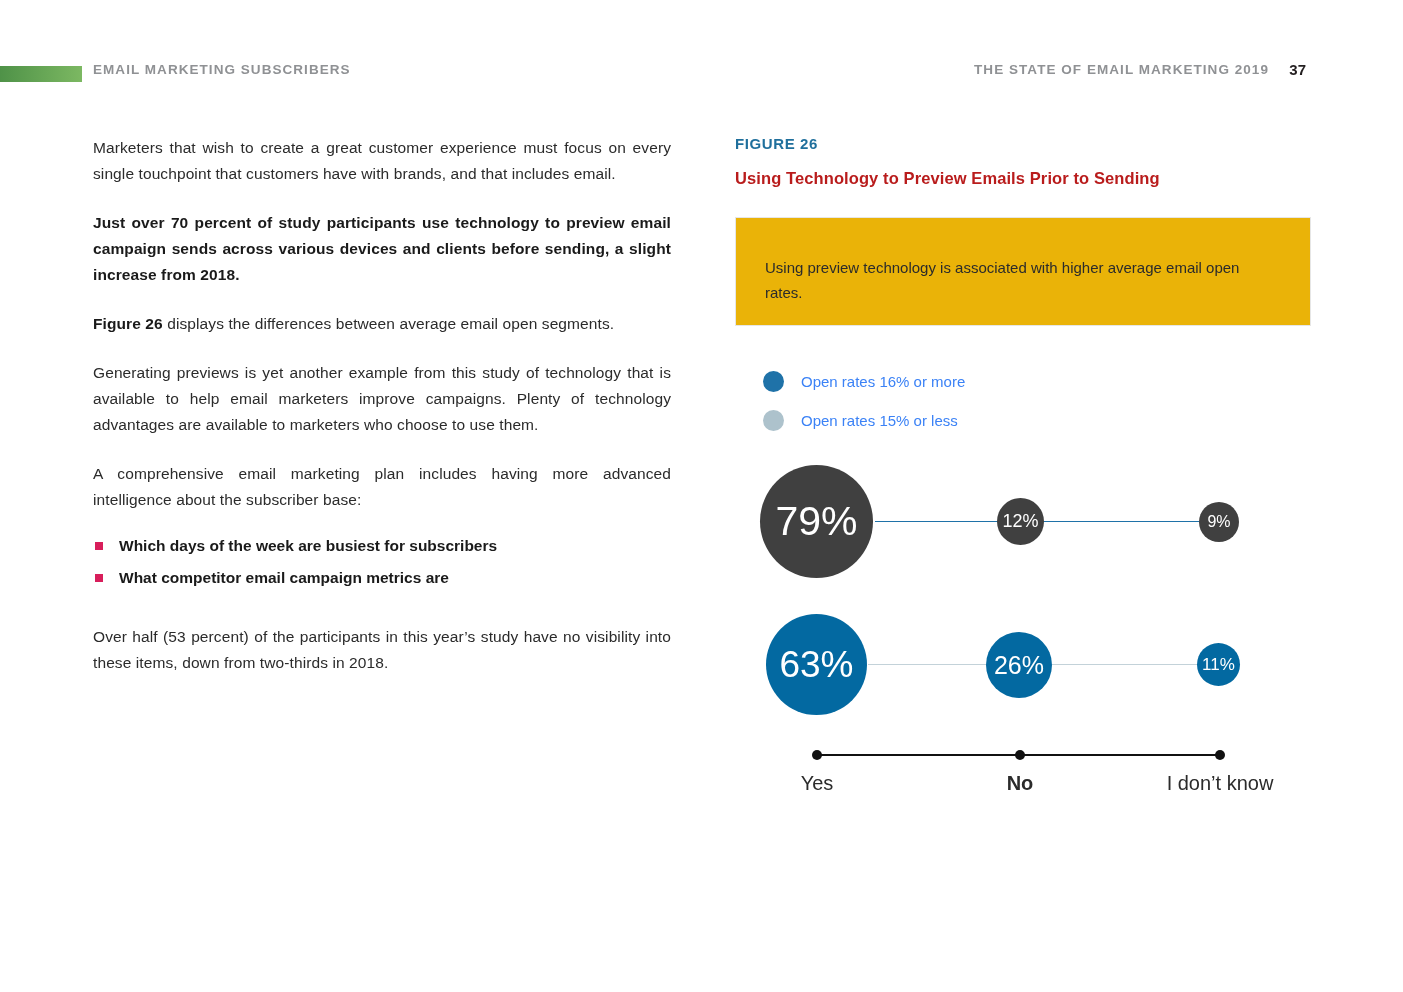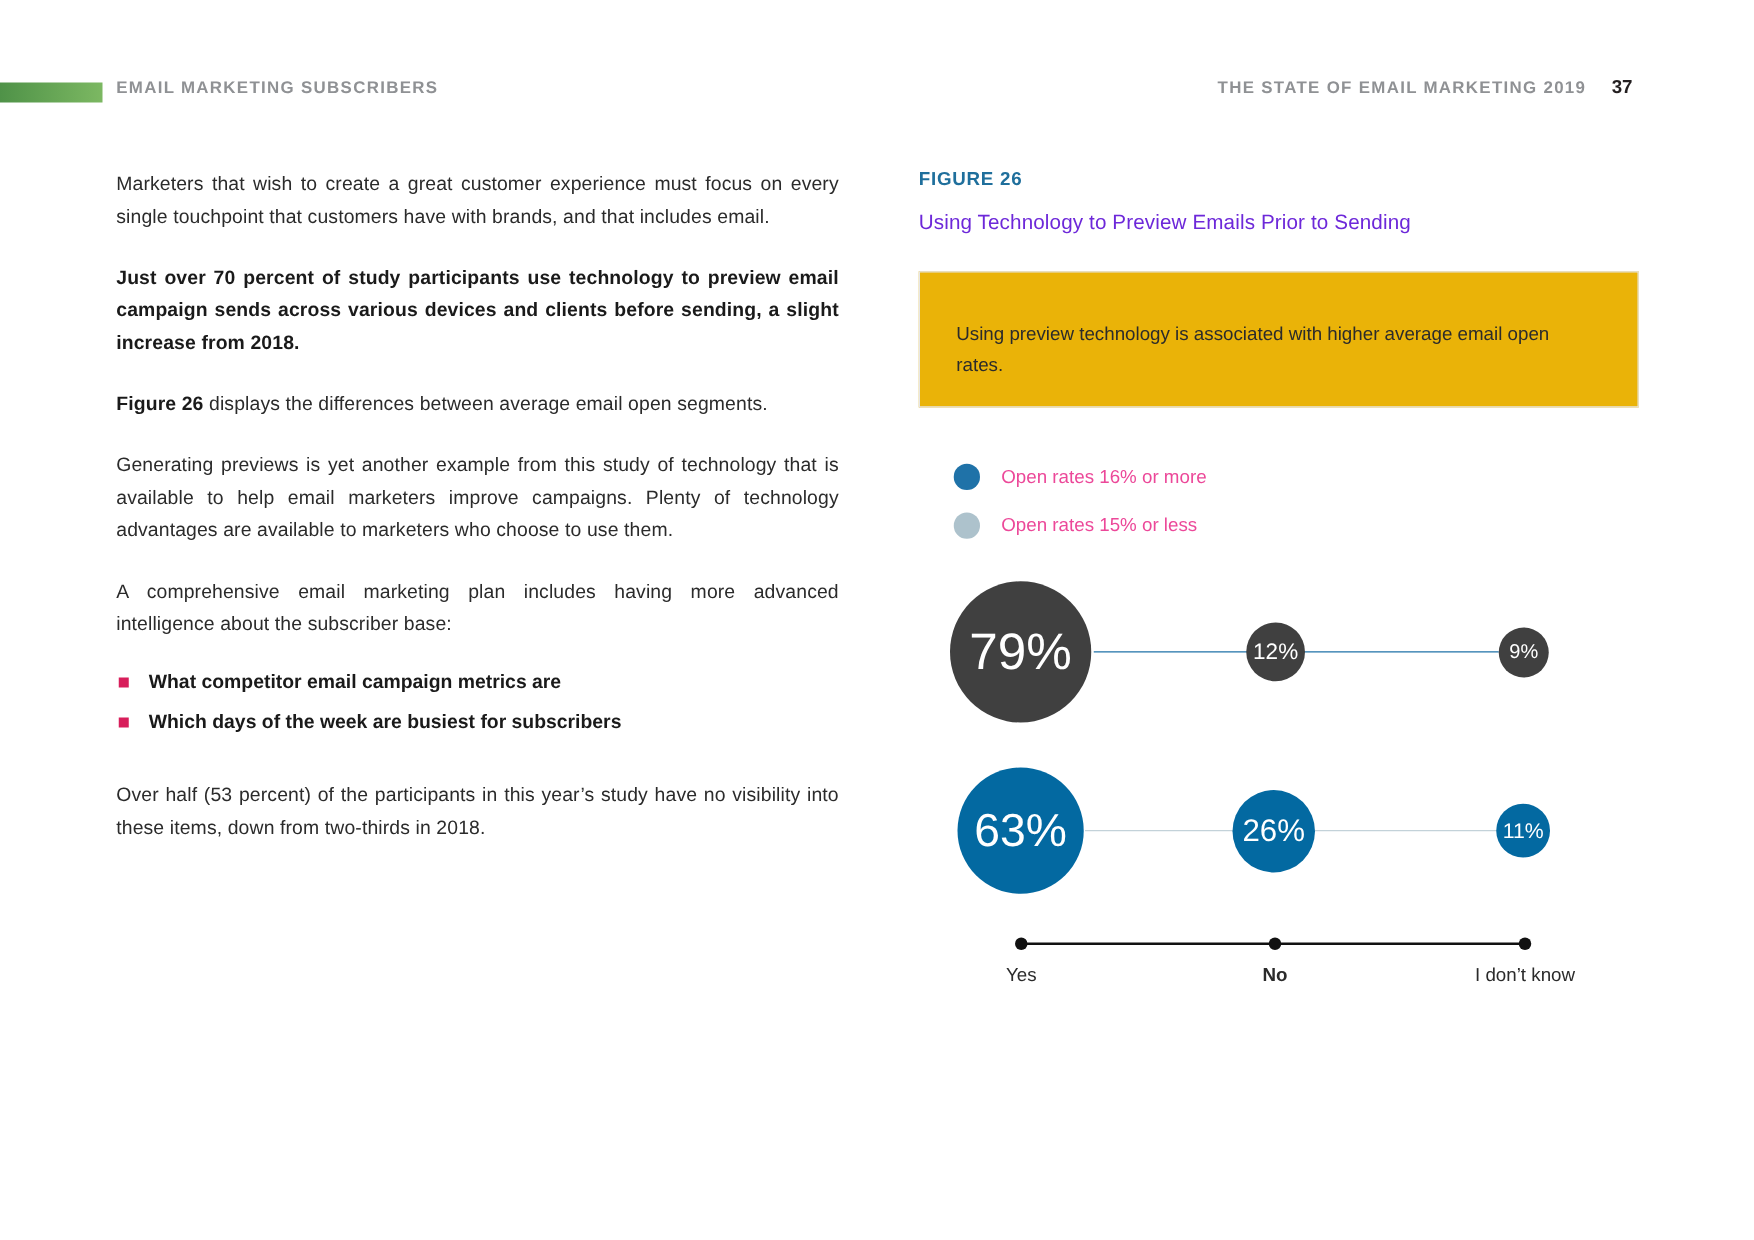--- a/index.html
+++ b/index.html
@@ -118,22 +118,22 @@
   }
   .figure-kicker {
     font-size: 15px;
     font-weight: bold;
     letter-spacing: 0.6px;
     color: #1f6f9c;
     margin: 0 0 17px 0;
   }
   .figure-title {
     font-size: 16.5px;
-    font-weight: normal;
-    color: #6d28d9;
+    font-weight: bold;
+    color: #b91c1c;
     margin: 0;
     letter-spacing: 0.1px;
   }
 
   .callout-box {
     position: absolute;
     left: 0;
     top: 82px;
     width: 576px;
     height: 109px;
@@ -167,21 +167,21 @@
     width: 21px;
     height: 21px;
     border-radius: 50%;
     margin-right: 17px;
     flex: 0 0 auto;
   }
   .legend-dot.primary { background: #1f72a8; }
   .legend-dot.secondary { background: #adc2cc; }
   .legend-label {
     font-size: 15px;
-    color: #ec4899;
+    color: #3b82f6;
   }
 
   
   .bubble-chart {
     position: absolute;
     left: 0;
     top: 320px;
     width: 576px;
     height: 340px;
   }
@@ -226,21 +226,21 @@
     position: absolute;
     top: -4px;
     width: 10px;
     height: 10px;
     border-radius: 50%;
     background: #111111;
   }
   .axis-label {
     position: absolute;
     top: 18px;
-    font-size: 15px;
+    font-size: 20px;
     color: #2b2b2b;
     white-space: nowrap;
     transform: translateX(-50%);
   }
 </style>
 </head>
 <body>
 
 <div class="page-header">
   <div class="header-rule"></div>
@@ -257,25 +257,25 @@
 
   <p class="para"><span class="inline-bold">Figure 26</span><span> displays the differences between average email open segments.</span></p>
 
   <p class="para">Generating previews is yet another example from this study of technology that is available to help email marketers improve campaigns. Plenty of technology advantages are available to marketers who choose to use them.</p>
 
   <p class="para">A comprehensive email marketing plan includes having more advanced intelligence about the subscriber base:</p>
 
   <ul class="bullet-list">
     <li class="bullet-item">
       <span class="bullet-square"></span>
-      <span>What competitor email campaign metrics are</span>
+      <span>Which days of the week are busiest for subscribers</span>
     </li>
     <li class="bullet-item">
       <span class="bullet-square"></span>
-      <span>Which days of the week are busiest for subscribers</span>
+      <span>What competitor email campaign metrics are</span>
     </li>
   </ul>
 
   <p class="para closing-para">Over half (53 percent) of the participants in this year’s study have no visibility into these items, down from two-thirds in 2018.</p>
 </div>
 
 <div class="figure-col">
 
   <p class="figure-kicker">FIGURE 26</p>
   <p class="figure-title">Using Technology to Preview Emails Prior to Sending</p>

